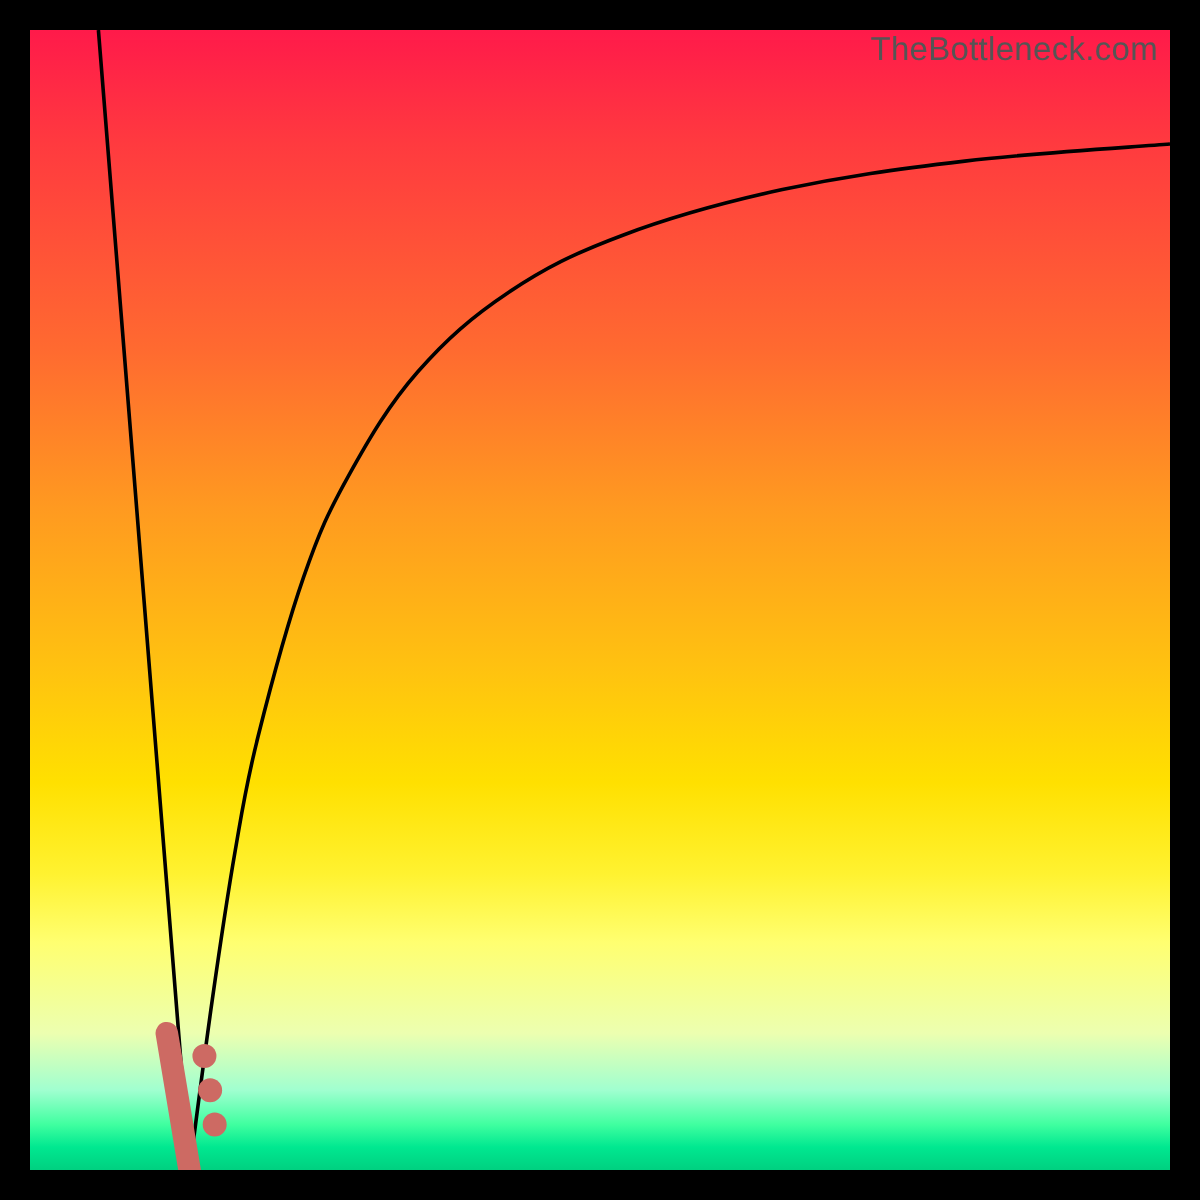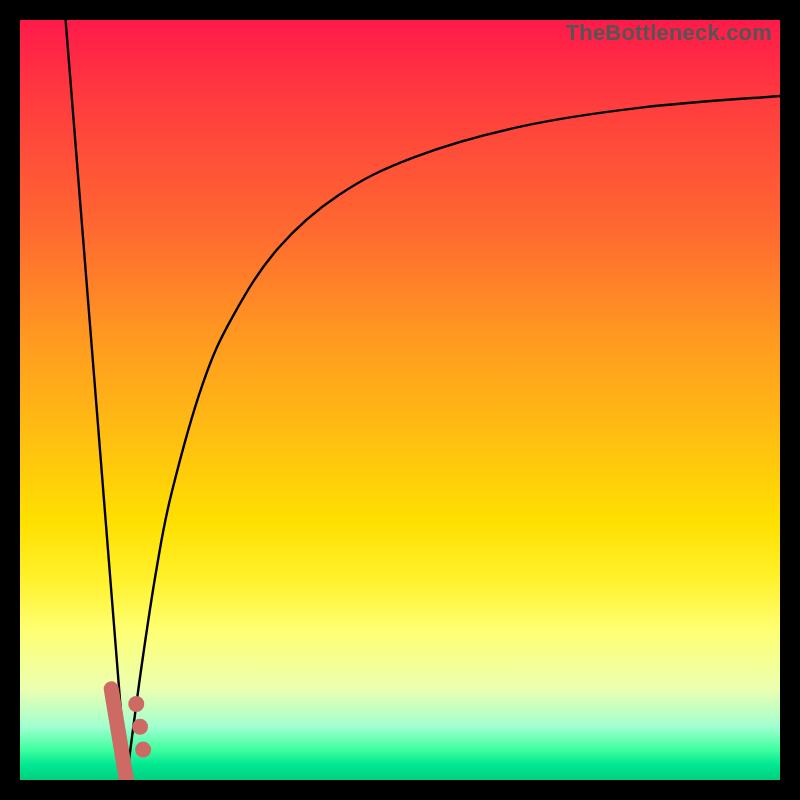--- a/index.html
+++ b/index.html
@@ -38,21 +38,21 @@
       #00e890 98%,
       #00d080 100%
     );
   }
   .watermark {
     position: absolute;
     top: 0px;
     right: 8px;
     color: #555;
     font-size: 22px;
-    font-weight: 700;
+    font-weight: 400;
     letter-spacing: 0.2px;
     user-select: none;
   }
   svg.curves {
     position: absolute;
     left: 0;
     top: 0;
     width: 760px;
     height: 760px;
   }

